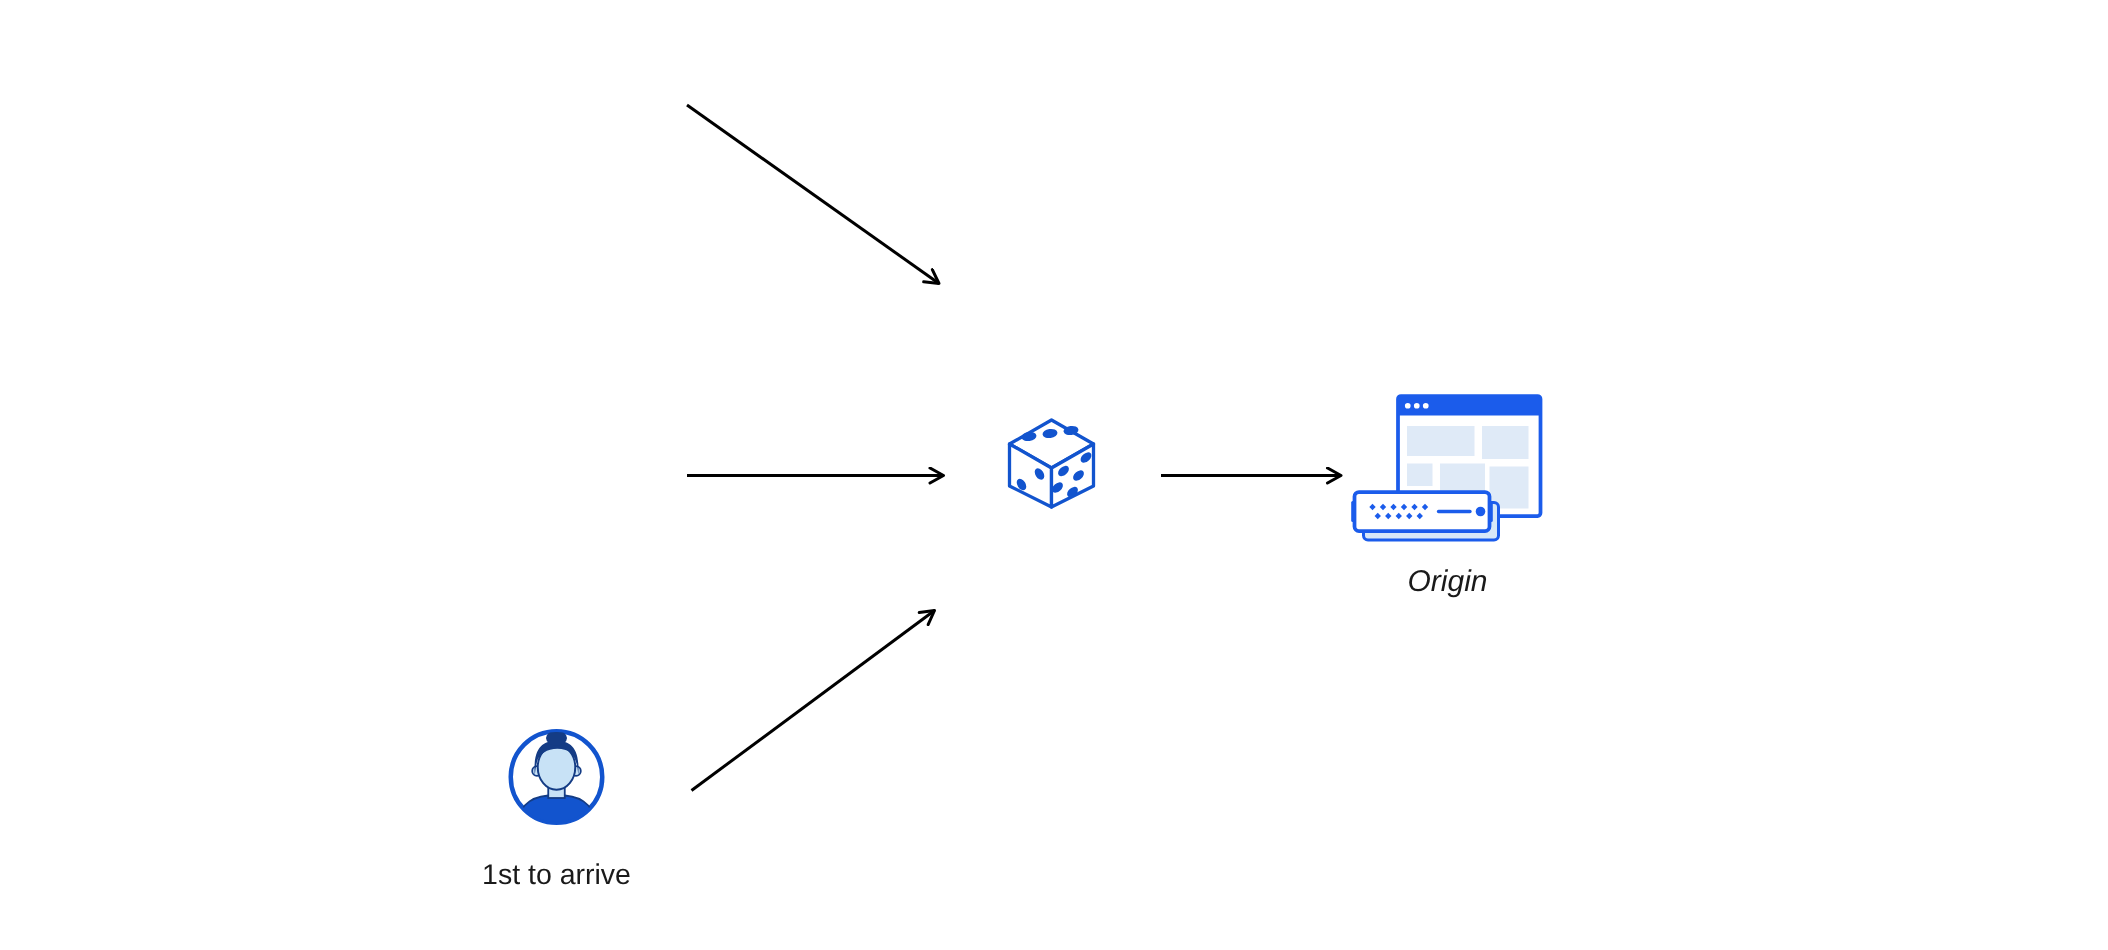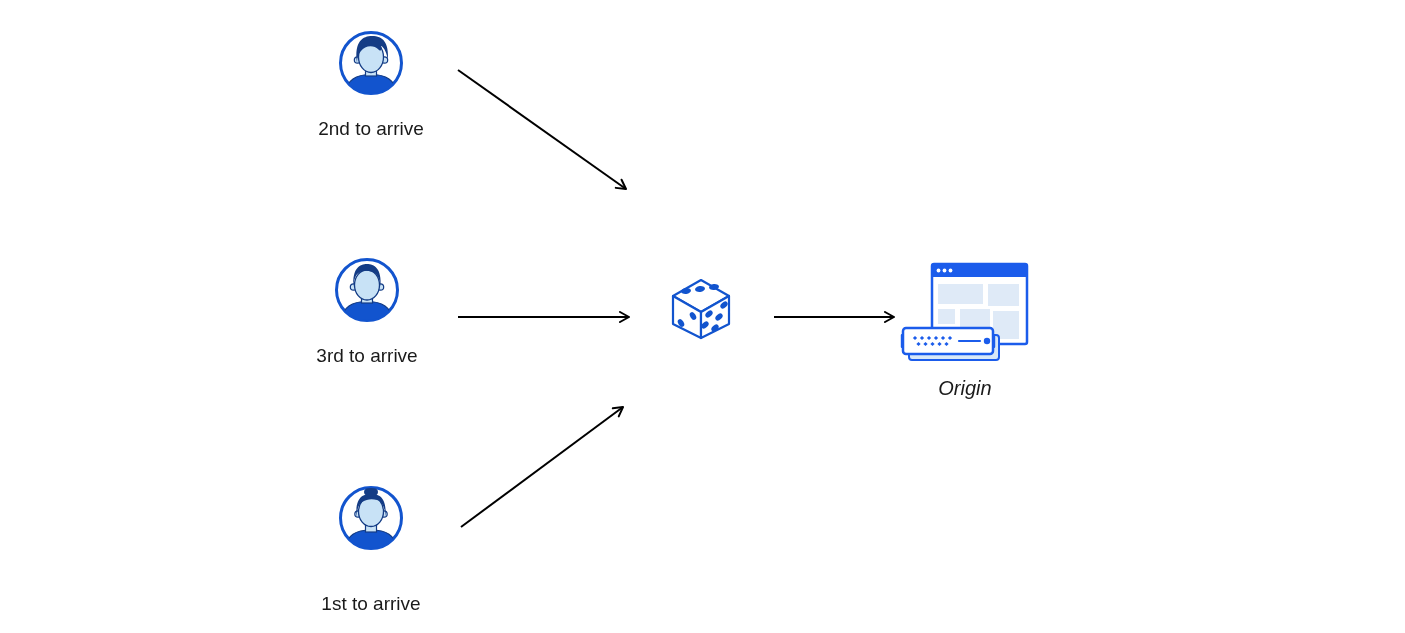--- a/index.html
+++ b/index.html
@@ -12,21 +12,21 @@
     font-family:"Liberation Sans", sans-serif; overflow:hidden;
   }
   .arrows{position:absolute; left:0; top:0;}
   .node{position:absolute; display:flex; flex-direction:column; align-items:center;}
   .node .label{
     margin-top:21px; font-size:19px; line-height:22px; color:var(--text);
     white-space:nowrap; text-align:center;
   }
   .node-client-2nd{left:301px; top:29px; width:140px;}
   .node-client-3rd{left:297px; top:256px; width:140px;}
-  .node-client-1st{left:301px; top:484px; width:140px;gap:20px;}
+  .node-client-1st{left:301px; top:484px; width:140px;}
   .node-dice{left:671px; top:278px; width:60px;}
   .node-origin{left:898px; top:262px; width:134px;}
   .node-origin .label{margin-top:13px; font-size:20px;font-style:italic;}
 </style>
 </head>
 <body>
 
 <div class="canvas">
 
   <svg class="arrows" width="1405" height="633" viewBox="0 0 1405 633">
@@ -34,61 +34,21 @@
       <marker id="ah" markerUnits="userSpaceOnUse" markerWidth="16" markerHeight="16" refX="11" refY="6" orient="auto">
         <path d="M2,1 L11,6 L2,11" fill="none" stroke="var(--arrow)" stroke-width="2" stroke-linecap="round" stroke-linejoin="round"></path>
       </marker>
     </defs>
     <line x1="458" y1="70" x2="626" y2="189" stroke="var(--arrow)" stroke-width="2" marker-end="url(#ah)"></line>
     <line x1="458" y1="317" x2="629" y2="317" stroke="var(--arrow)" stroke-width="2" marker-end="url(#ah)"></line>
     <line x1="461" y1="527" x2="623" y2="407" stroke="var(--arrow)" stroke-width="2" marker-end="url(#ah)"></line>
     <line x1="774" y1="317" x2="894" y2="317" stroke="var(--arrow)" stroke-width="2" marker-end="url(#ah)"></line>
   </svg>
 
-  <div class="node node-client-2nd">
-    <svg width="68" height="68" viewBox="0 0 68 68">
-      <defs>
-          <clipPath id="clipA">
-            <circle cx="34" cy="34" r="30"></circle>
-          </clipPath>
-        </defs>
-      <circle cx="34" cy="34" r="30.5" fill="#fff" stroke="var(--blue)" stroke-width="3"></circle>
-      <g clip-path="url(#clipA)">
-        <path d="M7,68 C9,50 20,45.5 34,45.5 C48,45.5 59,50 61,68 Z" fill="var(--blue)" stroke="var(--navy)" stroke-width="1.2"></path>
-        <rect x="28.5" y="34" width="11" height="13" fill="var(--face)" stroke="var(--navy)" stroke-width="1.2"></rect>
-        <circle cx="20.5" cy="31" r="3.2" fill="var(--face)" stroke="var(--navy)" stroke-width="1.2"></circle>
-        <circle cx="47.5" cy="31" r="3.2" fill="var(--face)" stroke="var(--navy)" stroke-width="1.2"></circle>
-        <ellipse cx="34" cy="28" rx="12.5" ry="15.5" fill="var(--face)" stroke="var(--navy)" stroke-width="1.3"></ellipse>
-        <path d="M20,34 C17,12 26,7 35,7 C46,7 52,13 51,32 C50,24 47,18 44,17 C45.5,20.5 44,22.5 42,21
-                 C36,15 28,17 24,22 C21,25 20,29 20,34 Z" fill="var(--navy)"></path>
-      </g>
-    </svg>
-    <div class="label">2nd to arrive</div>
-  </div>
 
-  <div class="node node-client-3rd">
-    <svg width="68" height="68" viewBox="0 0 68 68">
-      <defs>
-          <clipPath id="clipB">
-            <circle cx="34" cy="34" r="30"></circle>
-          </clipPath>
-        </defs>
-      <circle cx="34" cy="34" r="30.5" fill="#fff" stroke="var(--blue)" stroke-width="3"></circle>
-      <g clip-path="url(#clipB)">
-        <path d="M7,68 C9,50 20,45.5 34,45.5 C48,45.5 59,50 61,68 Z" fill="var(--blue)" stroke="var(--navy)" stroke-width="1.2"></path>
-        <rect x="28.5" y="34" width="11" height="13" fill="var(--face)" stroke="var(--navy)" stroke-width="1.2"></rect>
-        <circle cx="20.5" cy="31" r="3.2" fill="var(--face)" stroke="var(--navy)" stroke-width="1.2"></circle>
-        <circle cx="47.5" cy="31" r="3.2" fill="var(--face)" stroke="var(--navy)" stroke-width="1.2"></circle>
-        <ellipse cx="34" cy="29" rx="12.5" ry="15" fill="var(--face)" stroke="var(--navy)" stroke-width="1.3"></ellipse>
-        <path d="M20.5,31 C19,12 27,8 34,8 C41,8 49,12 47.5,31 C47,21 43,16.5 38,15.5
-                 C30,13.5 24,16.5 22.5,21 C21,24 20.5,27 20.5,31 Z" fill="var(--navy)"></path>
-      </g>
-    </svg>
-    <div class="label">3rd to arrive</div>
-  </div>
 
   <div class="node node-client-1st">
     <svg width="68" height="68" viewBox="0 0 68 68">
       <defs>
           <clipPath id="clipC">
             <circle cx="34" cy="34" r="30"></circle>
           </clipPath>
         </defs>
       <circle cx="34" cy="34" r="30.5" fill="#fff" stroke="var(--blue)" stroke-width="3"></circle>
       <g clip-path="url(#clipC)">

